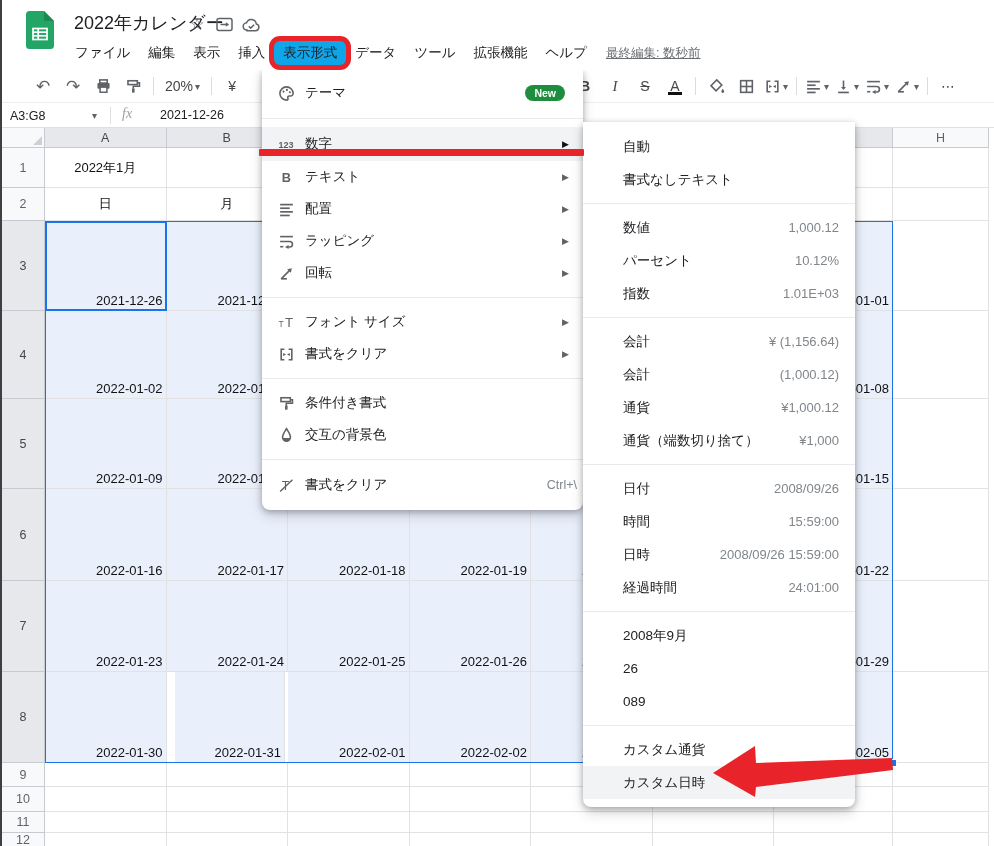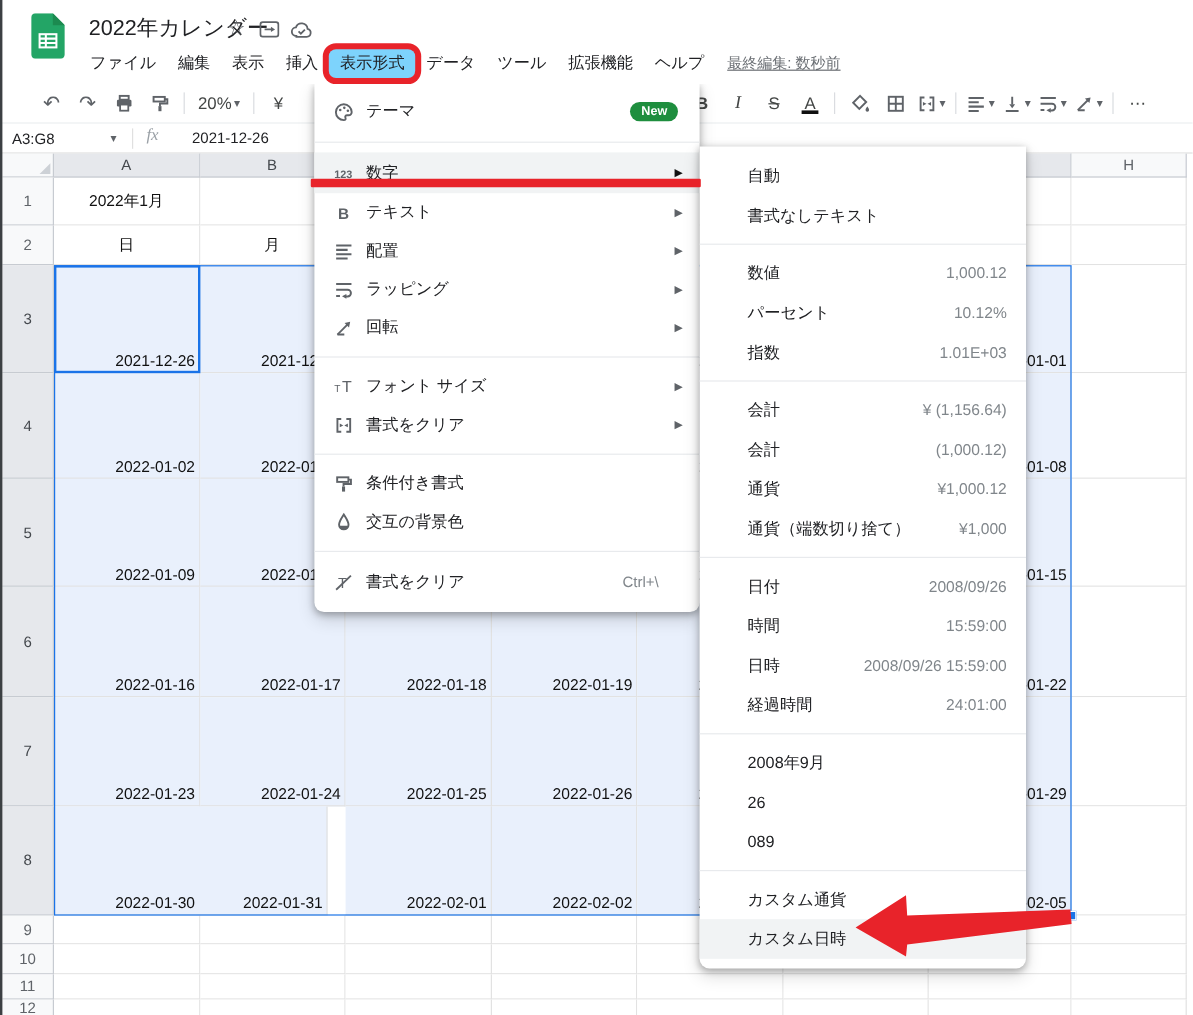--- a/index.html
+++ b/index.html
@@ -9,21 +9,21 @@
   #left-edge { position:absolute; left:0; top:0; width:2px; height:846px; background:#3c4043; z-index:25; }
 
   
   #topbar { position:absolute; left:0; top:0; width:994px; height:70px; background:#fff; z-index:15; }
   #logo { position:absolute; left:26px; top:11px; }
   #doc-title { position:absolute; left:74px; top:11px; font-size:18px; color:#202124; }
   .tb-ico { position:absolute; top:13px; width:22px; height:22px; display:flex; align-items:center; justify-content:center; color:#5f6368; font-size:17px; }
   #star-ico { left:186px; } #move-ico { left:213px; } #cloud-ico { left:240px; }
   #menubar { position:absolute; left:66px; top:40px; display:flex; align-items:center; height:26px; }
   .menu-item { font-size:13.5px; color:#202124; padding:3px 9px; border-radius:3px; white-space:nowrap; }
-  .menu-item.boxed { background:#7dd3fc; box-shadow:0 0 0 5px var(--red); border-radius:6px; position:relative; z-index:5; }
+  .menu-item.boxed { background:#0ea5e9; box-shadow:0 0 0 5px var(--red); border-radius:6px; position:relative; z-index:5; }
   #last-edit { font-size:12.5px; color:#6b6f74; text-decoration:underline; margin-left:10px; white-space:nowrap; }
 
   
   #toolbar { position:absolute; left:0; top:70px; width:994px; height:32px; background:#fff; }
   .tb-group { position:absolute; top:0; height:32px; display:flex; align-items:center; gap:4px; }
   #tb-left { left:30px; } #tb-right { left:572px; }
   .tbtn { min-width:26px; height:24px; display:flex; align-items:center; justify-content:center; color:#444746; border-radius:3px; }
   .tbtn .glyph { font-size:17px; line-height:1; color:#5f6368; }
   .tb-sep { width:1px; height:18px; background:#dadce0; margin:0 3px; }
   .dd { font-size:10px; color:#5f6368; margin-left:2px; }
@@ -77,21 +77,21 @@
   #number-menu .mi { height:33px; }
   .mi.hl { background:#f1f3f4;align-items:center; }
   .mi .mico { width:18px; height:18px; margin-left:15px; display:flex; align-items:center; justify-content:center; flex:none; color:#5f6368; }
   .mi .mlabel { font-size:13.5px; color:#202124; margin-left:10px; white-space:nowrap; }
   #number-menu .mi .mlabel { margin-left:40px; }
   .mi .mval { margin-left:auto; margin-right:16px; font-size:13px; color:#80868b; white-space:nowrap; }
   .mi .arrow { margin-left:auto; margin-right:14px; font-size:9px; color:#5f6368; }
   .mi .arrow.dark { color:#111; }
   .mi .badge { margin-left:auto; margin-right:18px; background:#1e8e3e; color:#fff; font-size:10.5px; font-weight:bold;
     padding:2px 9px; border-radius:9px; }
-  .mi .shortcut { margin-left:auto; margin-right:34px; font-size:12.5px; color:#80868b; }
+  .mi .shortcut { margin-left:auto; margin-right:6px; font-size:12.5px; color:#80868b; }
   .msep { height:1px; background:#e8eaed; margin:7px 0; }
   #format-menu .msep { margin:8px 0; }
 
   
   #annotations { position:absolute; left:0; top:0; width:994px; height:846px; z-index:20; pointer-events:none; }
 </style>
 </head>
 <body>
 
 <div id="stage">
@@ -404,21 +404,21 @@
         <div class="cell sel" style="left: 652.5px; width: 121.5px; top: 453px; height: 91px;">
           <span class="ct br">2022-01-28</span>
         </div>
         <div class="cell sel" style="left: 774px; width: 119px; top: 453px; height: 91px;">
           <span class="ct br">2022-01-29</span>
         </div>
         <div class="cell" style="left: 893px; width: 96px; top: 453px; height: 91px;"></div>
         <div class="cell sel" style="left: 45px; width: 121.5px; top: 544px; height: 91px;">
           <span class="ct br">2022-01-30</span>
         </div>
-        <div class="cell sel" style="left: 163px; width: 110px; top: 544px; height: 91px;">
+        <div class="cell sel" style="left: 175px; width: 110px; top: 544px; height: 91px;">
           <span class="ct br">2022-01-31</span>
         </div>
         <div class="cell sel" style="left: 288px; width: 121.5px; top: 544px; height: 91px;">
           <span class="ct br">2022-02-01</span>
         </div>
         <div class="cell sel" style="left: 409.5px; width: 121.5px; top: 544px; height: 91px;">
           <span class="ct br">2022-02-02</span>
         </div>
         <div class="cell sel" style="left: 531px; width: 121.5px; top: 544px; height: 91px;">
           <span class="ct br">2022-02-03</span>

